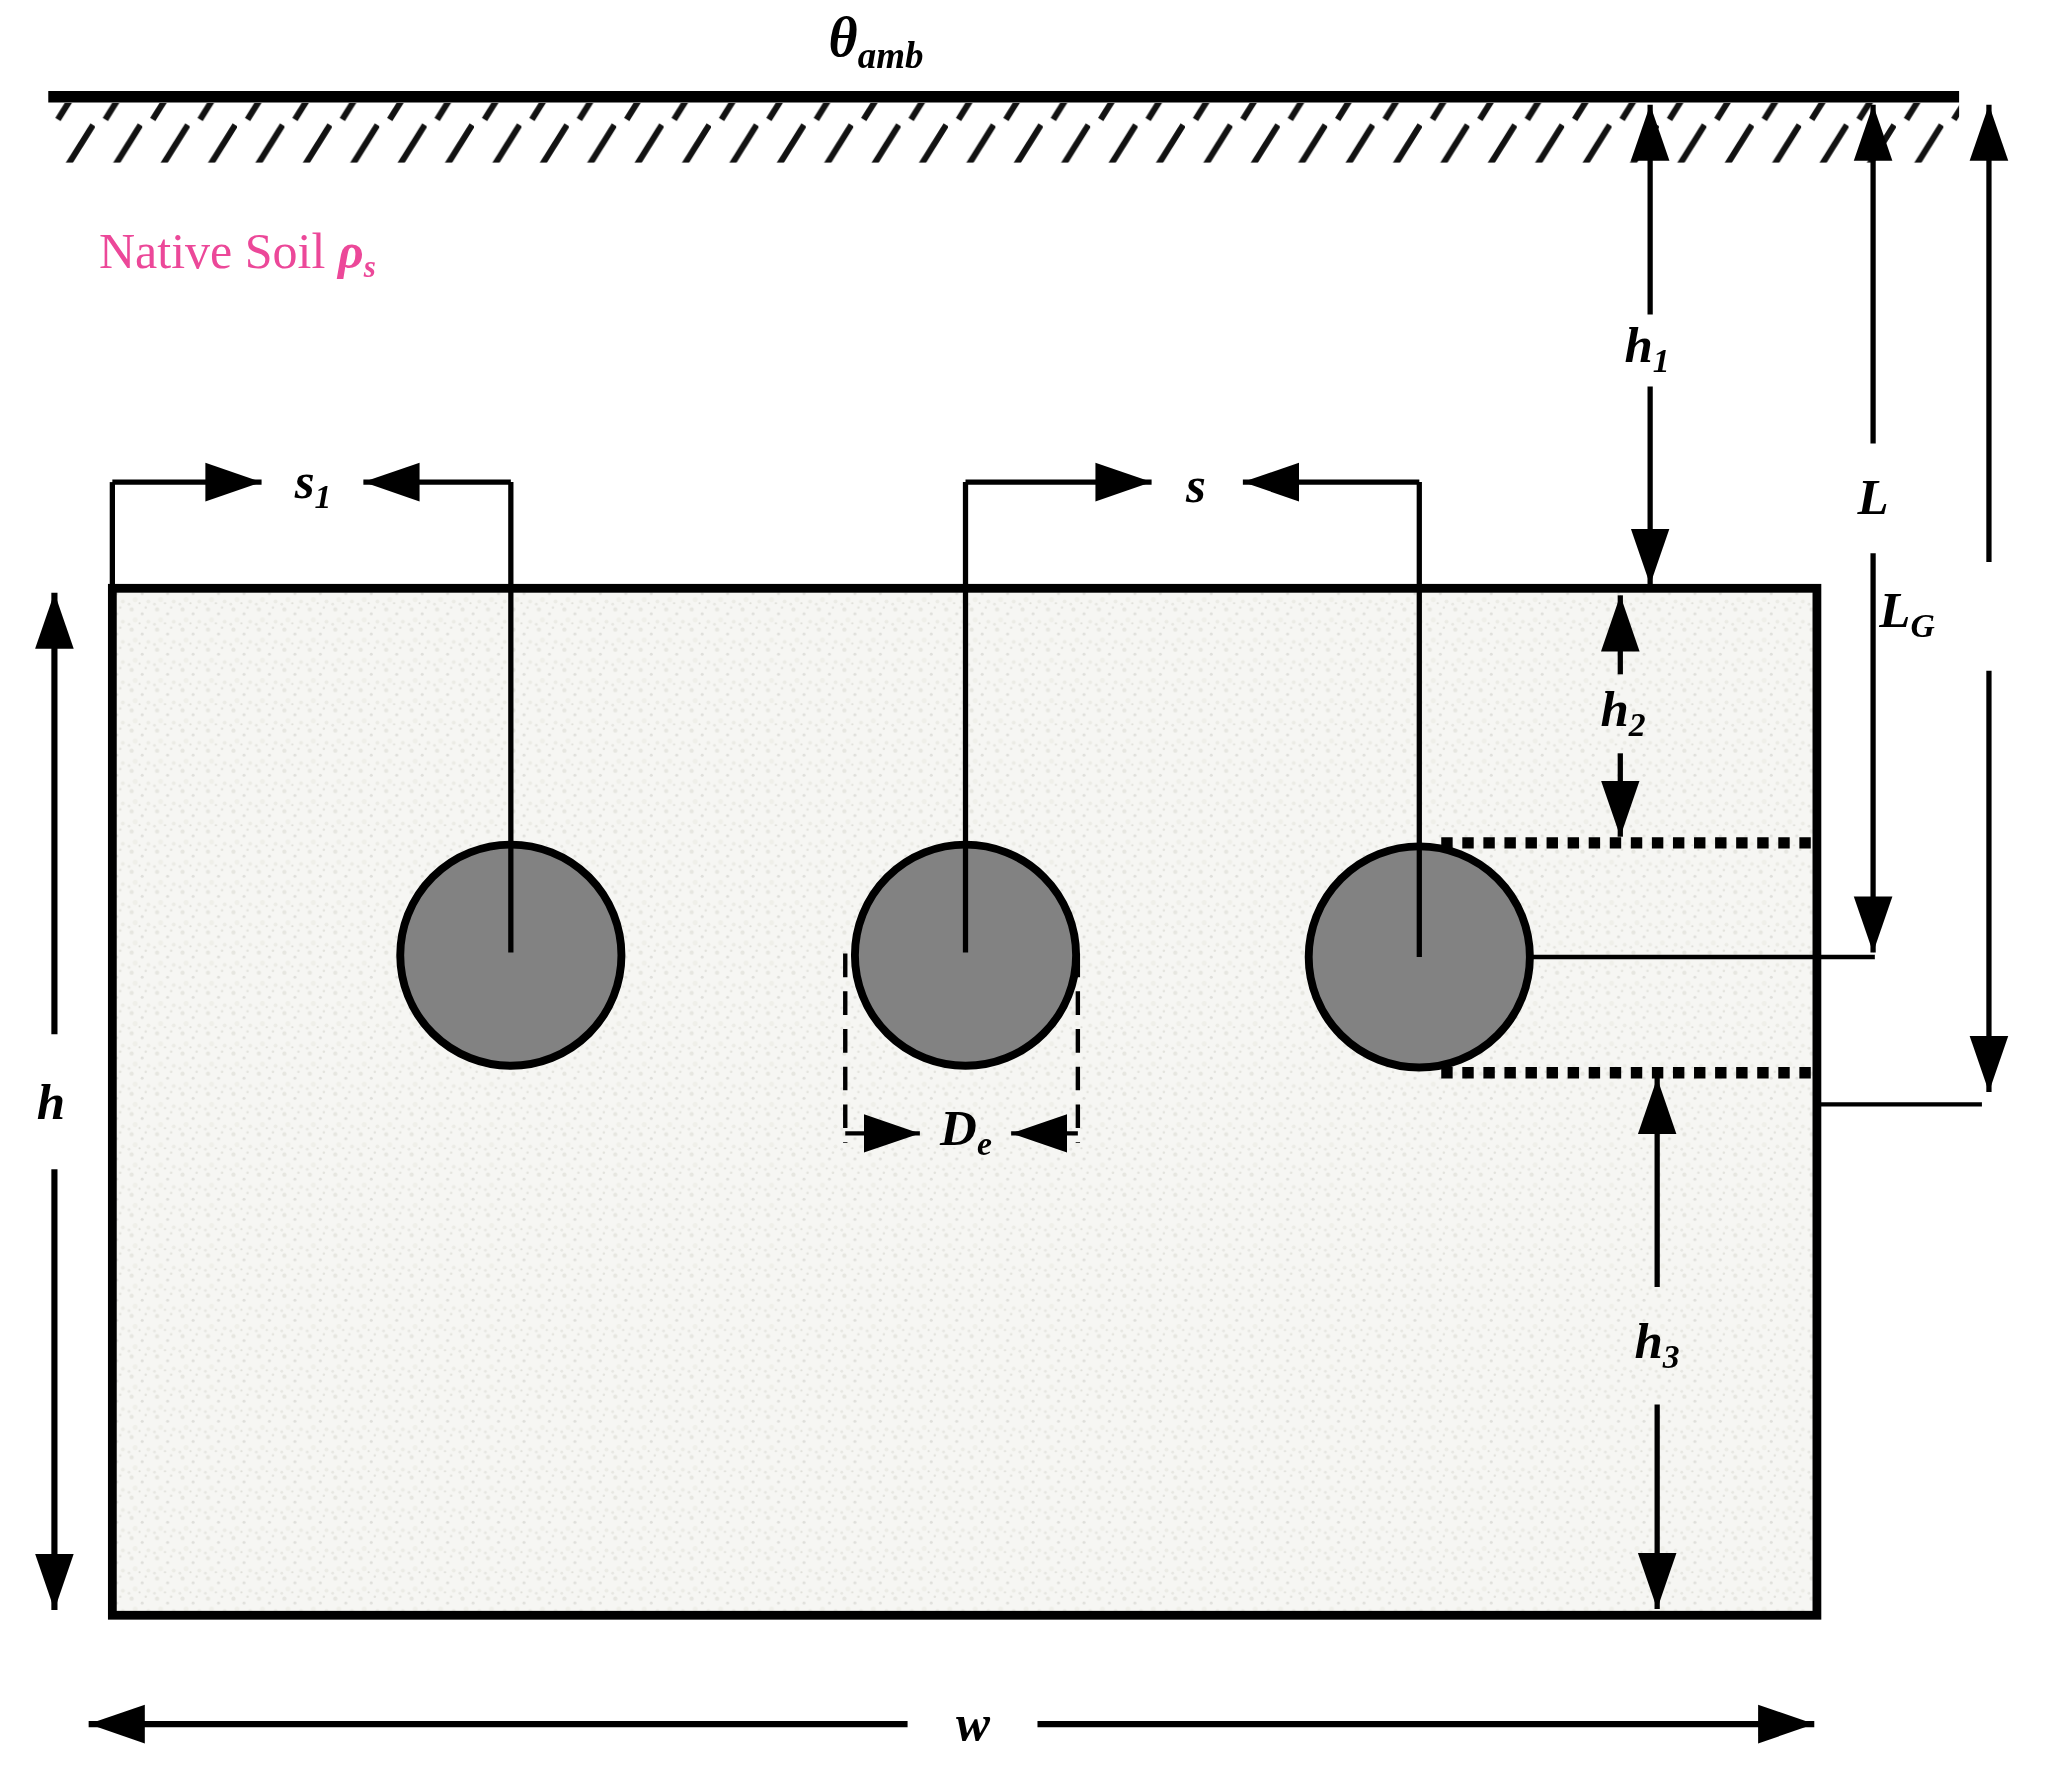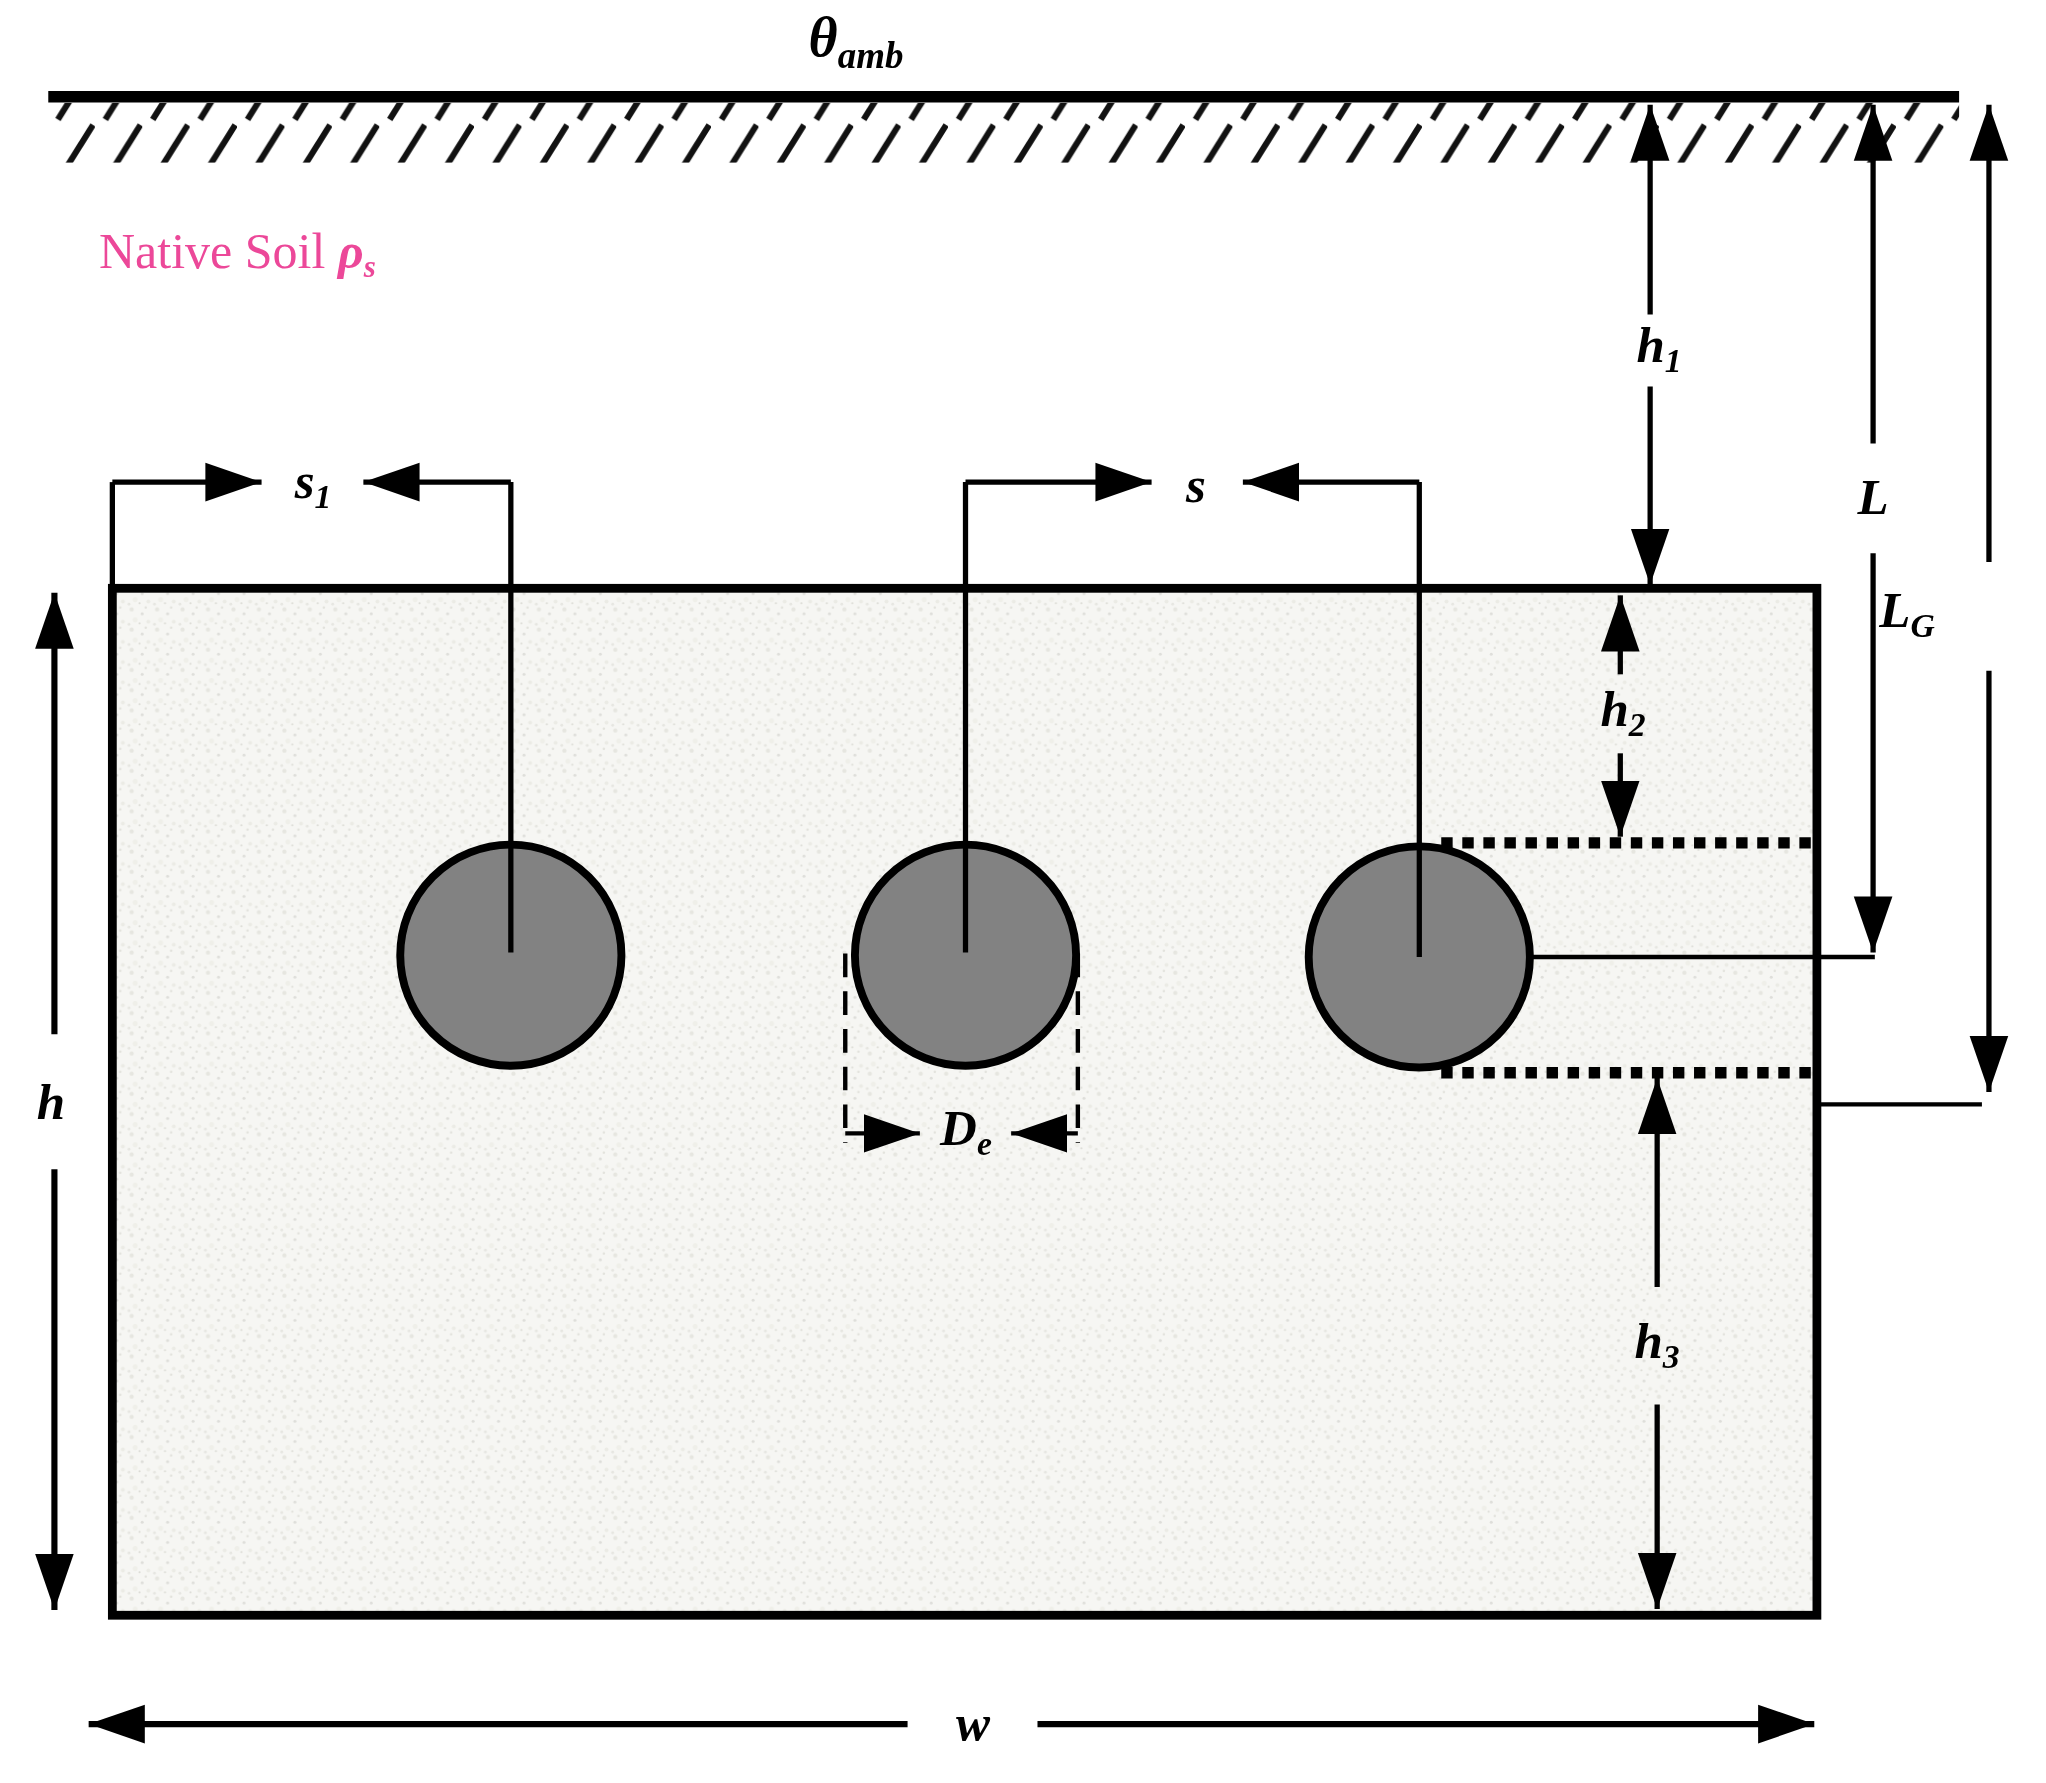--- a/index.html
+++ b/index.html
@@ -36,21 +36,21 @@
     white-space:nowrap;
     color:#ec4899;
     font-style:normal;
     font-weight:normal;
     font-size:50px;
     line-height:1;
     z-index:3;
   }
   .soil-label .sym{font-weight:bold;font-style:italic;}
   .soil-label sub{font-size:0.62em;font-style:italic;font-weight:bold;vertical-align:-0.30em;}
-  .theta{font-size:56px;}
+  .theta{font-size:56px;margin-left:20px;}
 </style>
 </head>
 <body>
 
 <div class="canvas">
 
   <svg class="diagram" width="2046" height="1784" viewBox="0 0 2331 2032">
     <defs>
       <marker id="ahe" markerWidth="70" markerHeight="52" refX="64" refY="26" orient="auto" markerUnits="userSpaceOnUse">
         <path d="M0,4 L64,26 L0,48 Z" fill="#000"></path>
@@ -128,21 +128,21 @@
 
   <div class="lbl theta" style="left:856px;top:42px;"><span>θ</span><sub>amb</sub></div>
 
   <div class="soil-label" style="left:99px;top:254px;"><span>Native Soil</span>&nbsp;<span class="sym">ρ</span><sub>s</sub></div>
 
 
   <div class="lbl" style="left:313px;top:485px;"><span>s</span><sub>1</sub></div>
 
   <div class="lbl" style="left:1196px;top:485px;"><span>s</span></div>
 
-  <div class="lbl" style="left:1647px;top:349px;margin-left:12px;"><span>h</span><sub>1</sub></div>
+  <div class="lbl" style="left:1647px;top:349px;"><span>h</span><sub>1</sub></div>
 
   <div class="lbl" style="left:1623px;top:713px;"><span>h</span><sub>2</sub></div>
 
   <div class="lbl" style="left:1657px;top:1345px;"><span>h</span><sub>3</sub></div>
 
   <div class="lbl" style="left:1873px;top:497px;"><span>L</span></div>
 
   <div class="lbl" style="left:1907px;top:614px;"><span>L</span><sub>G</sub></div>
 
   <div class="lbl plain" style="left:966px;top:1132px;"><span>D</span><sub>e</sub></div>

